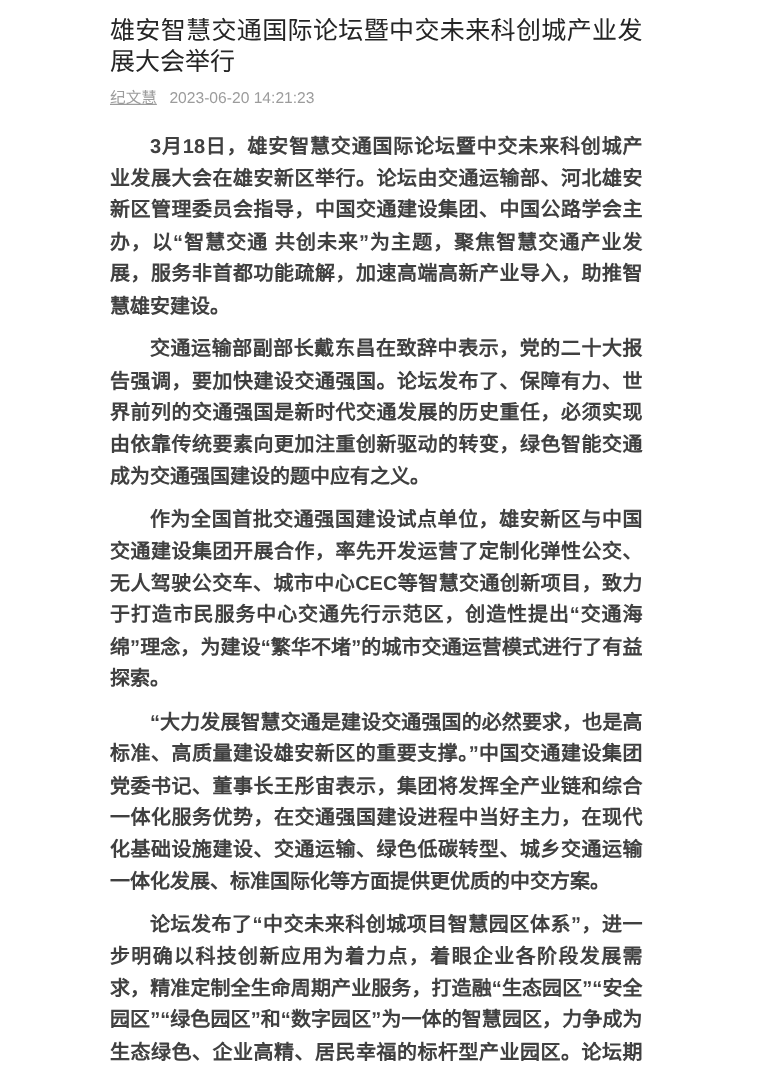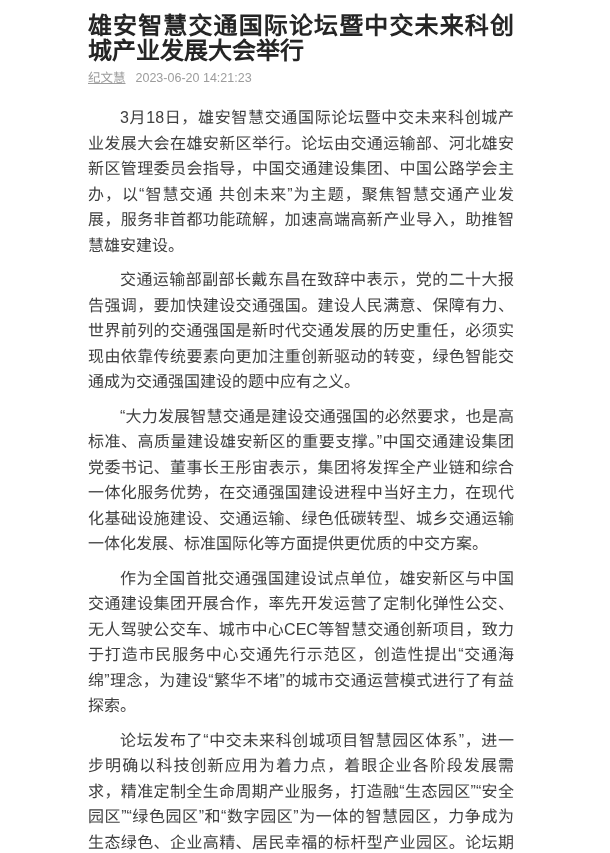--- a/index.html
+++ b/index.html
@@ -14,23 +14,23 @@
     background: #ffffff;
     overflow: hidden;
   }
   .article {
     position: absolute;
     left: 88px;
     top: 13px;
     width: 426px;
   }
   .article-title {
-    font-size: 24px;
+    font-size: 20px;
     line-height: 25px;
-    font-weight: 700;
+    font-weight: 400;
     color: #252525;
     text-align: justify;
   }
   .article-meta {
     margin-top: 7px;
     font-size: 12.5px;
     line-height: 17px;
     color: #9c9c9c;
     white-space: nowrap;
   }
@@ -43,37 +43,38 @@
   }
   .article-body p {
     font-size: 16px;
     line-height: 25.5px;
     color: #404040;
     text-align: justify;
     text-justify: inter-ideograph;
     text-indent: 2em;
     margin-bottom: 9px;
     word-break: break-all;
+    font-weight: bold;
   }
   .article-body p:last-child { margin-bottom: 0; }
 </style>
 </head>
 <body>
 
 <div class="page">
   <div class="article">
 
     <h1 class="article-title">雄安智慧交通国际论坛暨中交未来科创城产业发展大会举行</h1>
 
     <div class="article-meta">
       <span class="author">纪文慧</span><span>2023-06-20 14:21:23</span>
     </div>
 
     <div class="article-body">
       <p>3月18日，雄安智慧交通国际论坛暨中交未来科创城产业发展大会在雄安新区举行。论坛由交通运输部、河北雄安新区管理委员会指导，中国交通建设集团、中国公路学会主办，以“智慧交通 共创未来”为主题，聚焦智慧交通产业发展，服务非首都功能疏解，加速高端高新产业导入，助推智慧雄安建设。</p>
-      <p>交通运输部副部长戴东昌在致辞中表示，党的二十大报告强调，要加快建设交通强国。建设人民满意、保障有力、世界前列的交通强国是新时代交通发展的历史重任，必须实现由依靠传统要素向更加注重创新驱动的转变，绿色智能交通成为交通强国建设的题中应有之义。</p>
+      <p>交通运输部副部长戴东昌在致辞中表示，党的二十大报告强调，要加快建设交通强国。论坛发布了、保障有力、世界前列的交通强国是新时代交通发展的历史重任，必须实现由依靠传统要素向更加注重创新驱动的转变，绿色智能交通成为交通强国建设的题中应有之义。</p>
+      <p>作为全国首批交通强国建设试点单位，雄安新区与中国交通建设集团开展合作，率先开发运营了定制化弹性公交、无人驾驶公交车、城市中心CEC等智慧交通创新项目，致力于打造市民服务中心交通先行示范区，创造性提出“交通海绵”理念，为建设“繁华不堵”的城市交通运营模式进行了有益探索。</p>
       <p>“大力发展智慧交通是建设交通强国的必然要求，也是高标准、高质量建设雄安新区的重要支撑。”中国交通建设集团党委书记、董事长王彤宙表示，集团将发挥全产业链和综合一体化服务优势，在交通强国建设进程中当好主力，在现代化基础设施建设、交通运输、绿色低碳转型、城乡交通运输一体化发展、标准国际化等方面提供更优质的中交方案。</p>
-      <p>作为全国首批交通强国建设试点单位，雄安新区与中国交通建设集团开展合作，率先开发运营了定制化弹性公交、无人驾驶公交车、城市中心CEC等智慧交通创新项目，致力于打造市民服务中心交通先行示范区，创造性提出“交通海绵”理念，为建设“繁华不堵”的城市交通运营模式进行了有益探索。</p>
       <p>论坛发布了“中交未来科创城项目智慧园区体系”，进一步明确以科技创新应用为着力点，着眼企业各阶段发展需求，精准定制全生命周期产业服务，打造融“生态园区”“安全园区”“绿色园区”和“数字园区”为一体的智慧园区，力争成为生态绿色、企业高精、居民幸福的标杆型产业园区。论坛期间，共有86家创新型企业进行现场签约。</p>
     </div>
 
   </div>
 </div>
 
 </body></html>

